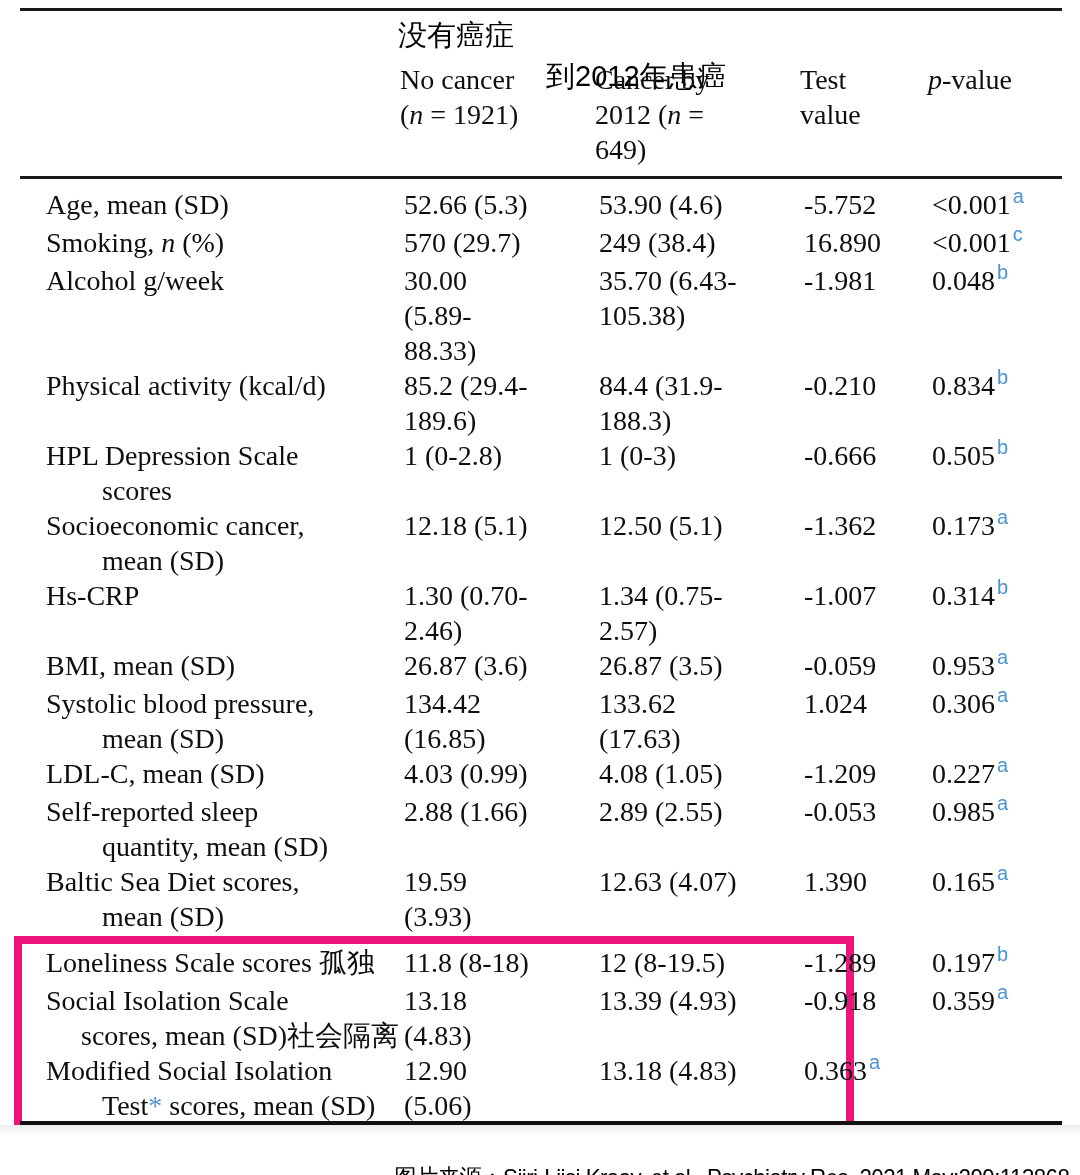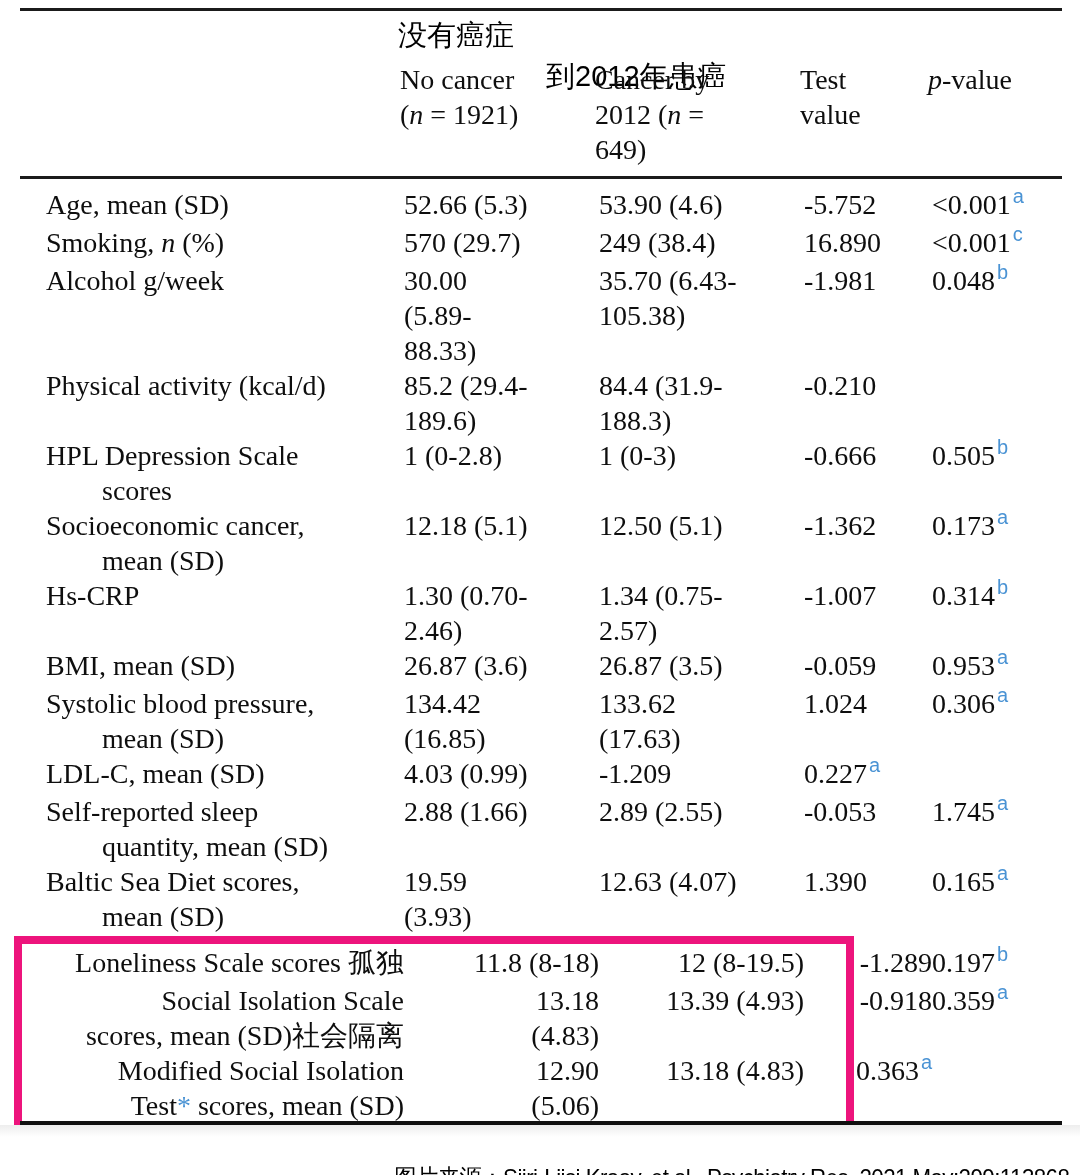--- a/index.html
+++ b/index.html
@@ -39,21 +39,20 @@
   .hdr-row { position: absolute; top: 62px; left: 0; right: 8px; }
   .cell { white-space: pre; }
   .it { font-style: italic; }
 
   .body-wrap { position: absolute; top: 187px; left: 4px; width: 860px; }
   .hl-box {
     border: 8px solid var(--hl);
     margin: 2px 10px 0 10px;
     padding: 1px 0 3px 0;
     background: transparent;
-    text-align: right;
   }
   .hl-box .grid-row { margin-left: 24px; }
 
   .sup {
     color: var(--blue);
     font-size: 20px;
     font-family: "Liberation Sans", "DejaVu Sans", sans-serif;
     position: relative;
     top: -11px;
     margin-left: 2px;
@@ -127,20 +126,21 @@
     <div class="cell"><span>0.048</span><span class="sup">b</span></div>
   </div>
 
   <div class="grid-row">
     <div class="cell"><span>Physical activity (kcal/d)</span><span class="it"></span><span class="star"></span><span></span></div>
     <div class="cell">85.2 (29.4-
 189.6)</div>
     <div class="cell">84.4 (31.9-
 188.3)</div>
     <div class="cell">-0.210</div>
+    <div class="cell"><span>0.834</span><span class="sup">b</span></div>
   </div>
 
   <div class="grid-row">
     <div class="cell"><span>HPL Depression Scale
   scores</span><span class="it"></span><span class="star"></span><span></span></div>
     <div class="cell">1 (0-2.8)</div>
     <div class="cell">1 (0-3)</div>
     <div class="cell">-0.666</div>
     <div class="cell"><span>0.505</span><span class="sup">b</span></div>
   </div>
@@ -179,31 +179,32 @@
 (16.85)</div>
     <div class="cell">133.62
 (17.63)</div>
     <div class="cell">1.024</div>
     <div class="cell"><span>0.306</span><span class="sup">a</span></div>
   </div>
 
   <div class="grid-row">
     <div class="cell"><span>LDL-C, mean (SD)</span><span class="it"></span><span class="star"></span><span></span></div>
     <div class="cell">4.03 (0.99)</div>
+    <div class="cell">4.08 (1.05)</div>
     <div class="cell">-1.209</div>
     <div class="cell"><span>0.227</span><span class="sup">a</span></div>
   </div>
 
   <div class="grid-row">
     <div class="cell"><span>Self-reported sleep
   quantity, mean (SD)</span><span class="it"></span><span class="star"></span><span></span></div>
     <div class="cell">2.88 (1.66)</div>
     <div class="cell">2.89 (2.55)</div>
     <div class="cell">-0.053</div>
-    <div class="cell"><span>1.745</span><span class="sup">a</span></div>
+    <div class="cell"><span>0.985</span><span class="sup">a</span></div>
   </div>
 
   <div class="grid-row">
     <div class="cell"><span>Baltic Sea Diet scores,
   mean (SD)</span><span class="it"></span><span class="star"></span><span></span></div>
     <div class="cell">19.59
 (3.93)</div>
     <div class="cell">12.63 (4.07)</div>
     <div class="cell">1.390</div>
     <div class="cell"><span>0.165</span><span class="sup">a</span></div>

